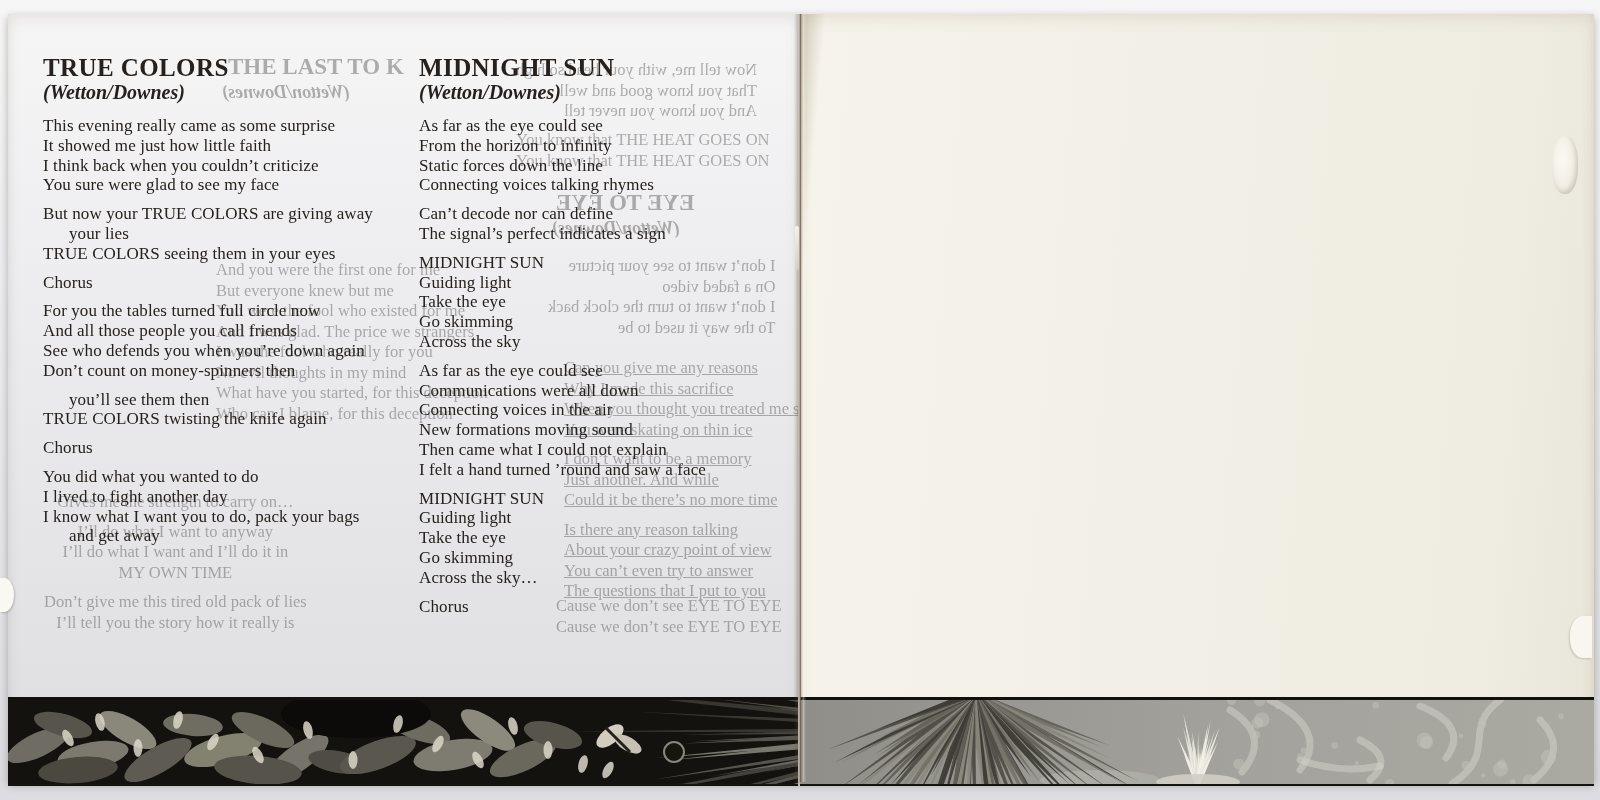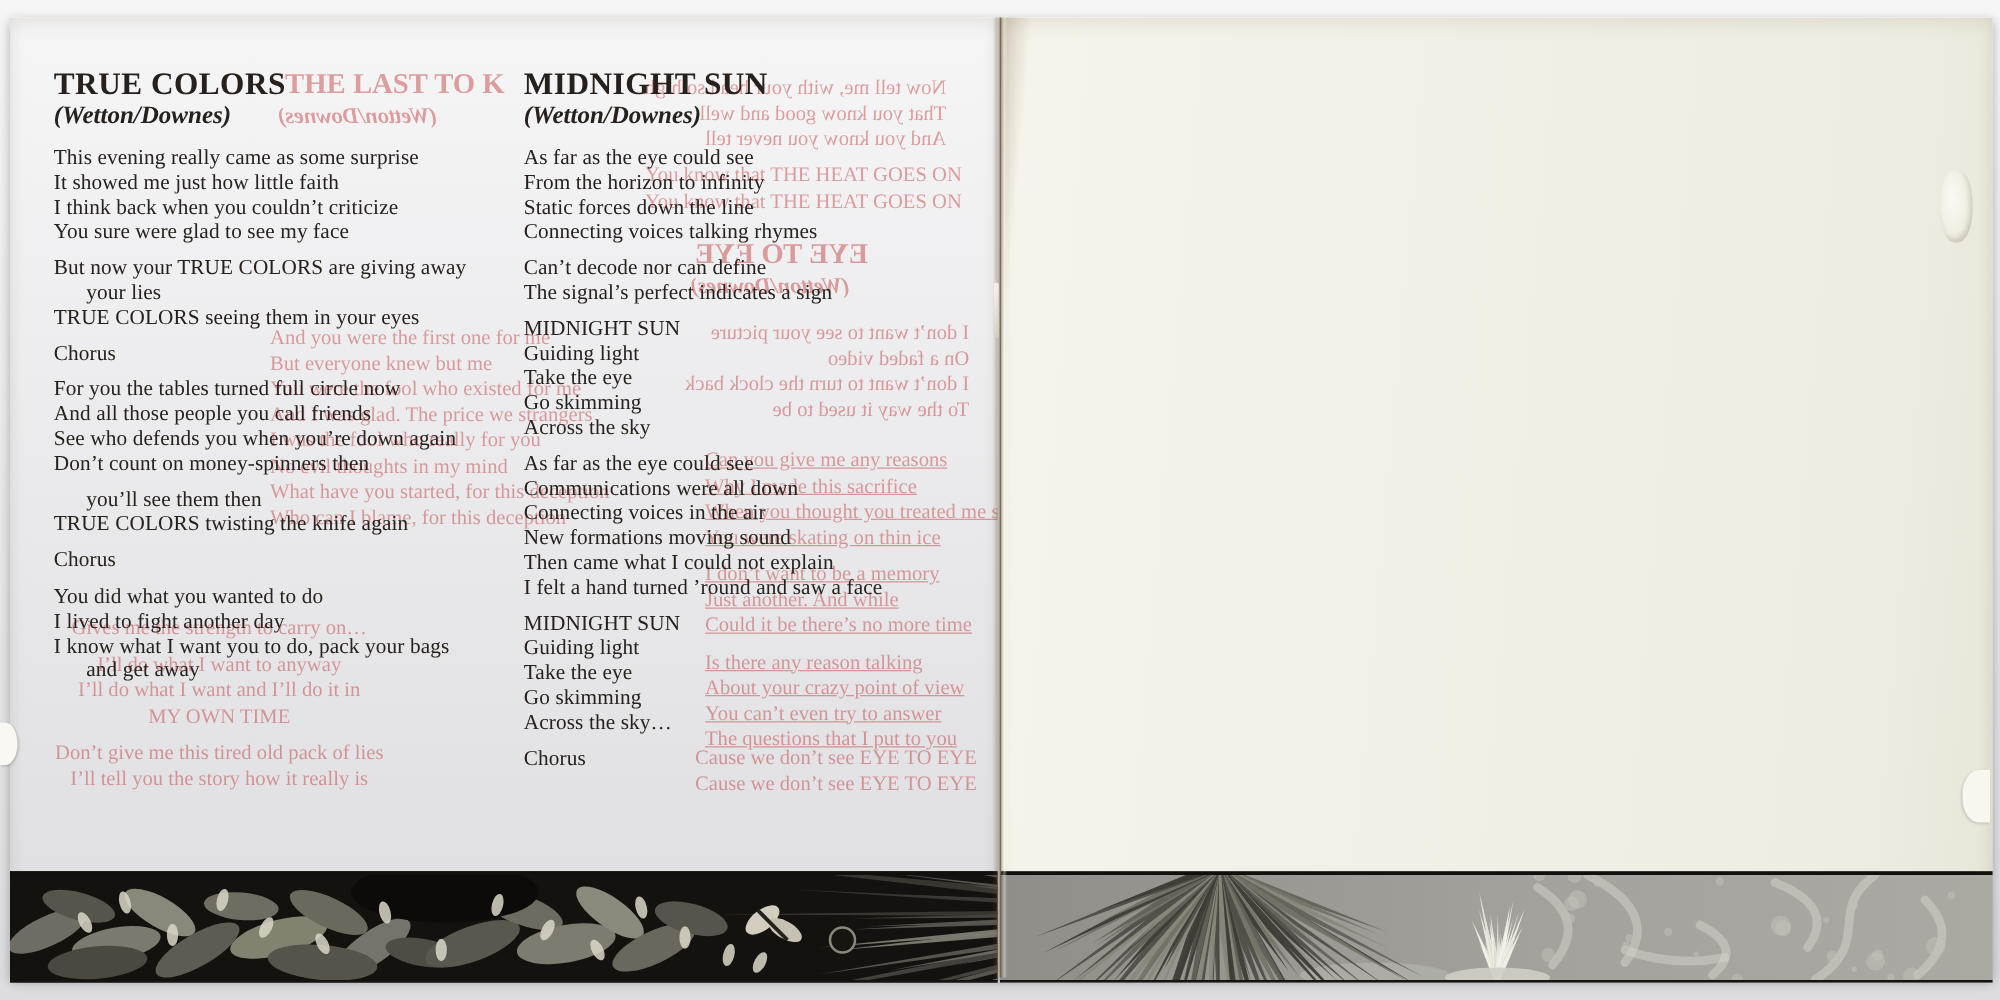--- a/index.html
+++ b/index.html
@@ -26,21 +26,21 @@
   .col{position:absolute;color:#26211c;}
   #col1{left:35px;top:40px;width:355px;}
   #col2{left:411px;top:40px;width:345px;}
   .song-title{font-size:25px;font-weight:bold;letter-spacing:.4px;line-height:27px;margin:0;}
   .song-credit{font-size:20px;font-weight:bold;font-style:italic;line-height:22px;margin:0 0 13px 0;}
   .stanza{margin:0 0 9px 0;}
   .line{font-size:17px;line-height:19.8px;letter-spacing:.1px;white-space:nowrap;}
   .line.indent{padding-left:26px;}
 
   
-  .ghost{position:absolute;color:#b91c1c;opacity:.40;filter:blur(.4px);pointer-events:none;}
+  .ghost{position:absolute;color:#404040;opacity:.40;filter:blur(.4px);pointer-events:none;}
   .ghost .gline{font-size:16.5px;line-height:20.5px;white-space:nowrap;}
   .ghost .gspace{height:9px;}
   .ghost.mirrored{transform:scaleX(-1);}
   .ghost.big .gline{font-size:23px;font-weight:bold;line-height:25px;}
   .ghost.cred .gline{font-size:18px;font-weight:bold;font-style:italic;}
   #gs0{left:220px;top:40px;}
   #gs1{left:214px;top:68px;}
   #gs2{left:208px;top:246px;}
   #gs3{left:36px;top:478px;text-align:center;}
   #gs4{left:508px;top:46px;}

